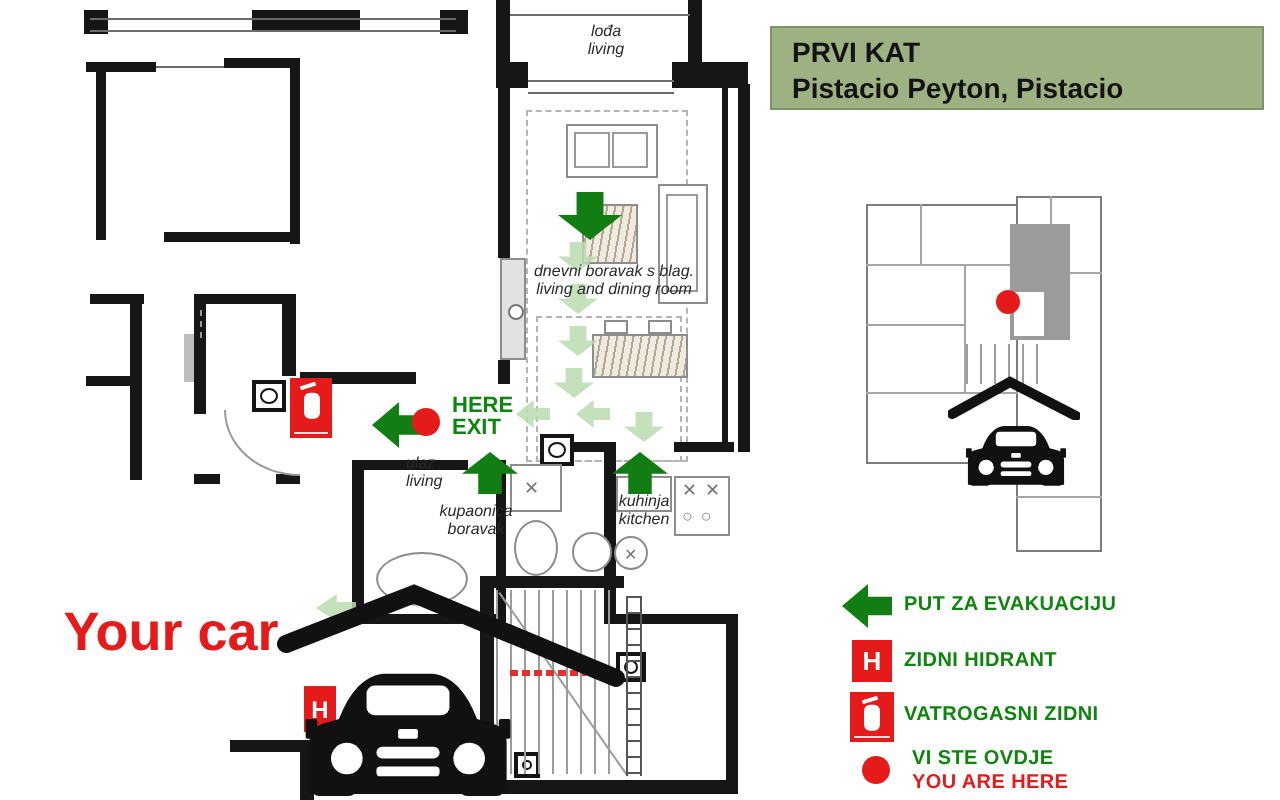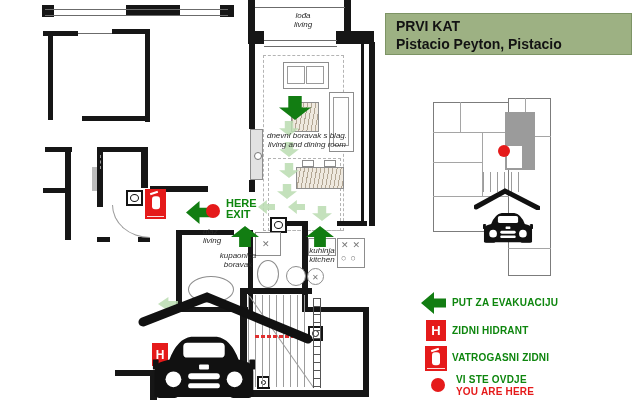--- a/index.html
+++ b/index.html
@@ -218,20 +218,21 @@
   </div>
 
   <svg style="position:absolute;left:138px;top:292px" width="175" height="52" viewBox="0 0 175 52">
     <polyline points="5,30 69,5 170,47" fill="none" stroke="#111" stroke-width="9" stroke-linecap="round"></polyline>
   </svg>
   <svg style="position:absolute;left:152px;top:327px" width="104" height="73" viewBox="0 0 104 74">
     <use href="#car-glyph"></use>
   </svg>
 
   <div id="carNote">
+    <div>Your car</div>
   </div>
 
   <div id="titleBox">
     <div>PRVI KAT</div>
     <div>Pistacio Peyton, Pistacio</div>
   </div>
 
   <div style="position:absolute;left:430px;top:96px;width:124px;height:186px">
     <div class="mini-box" style="left:3px;top:6px;width:76px;height:130px"></div>
     <div class="mini-box" style="left:78px;top:2px;width:43px;height:178px"></div>

